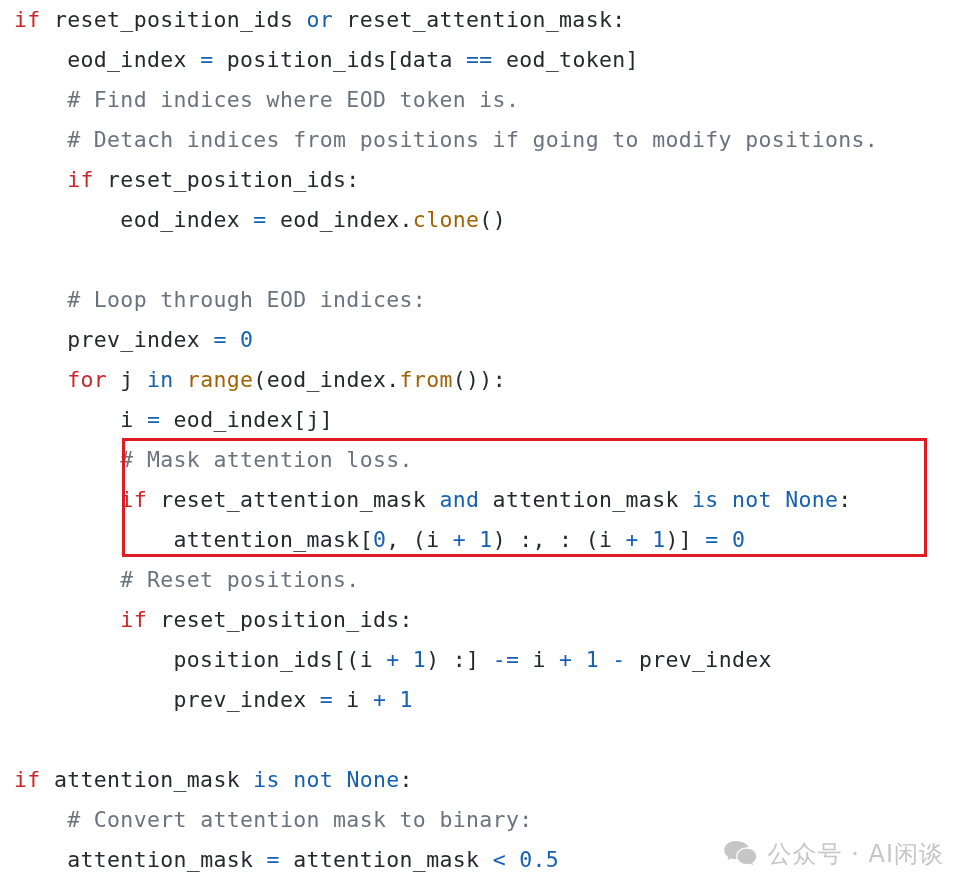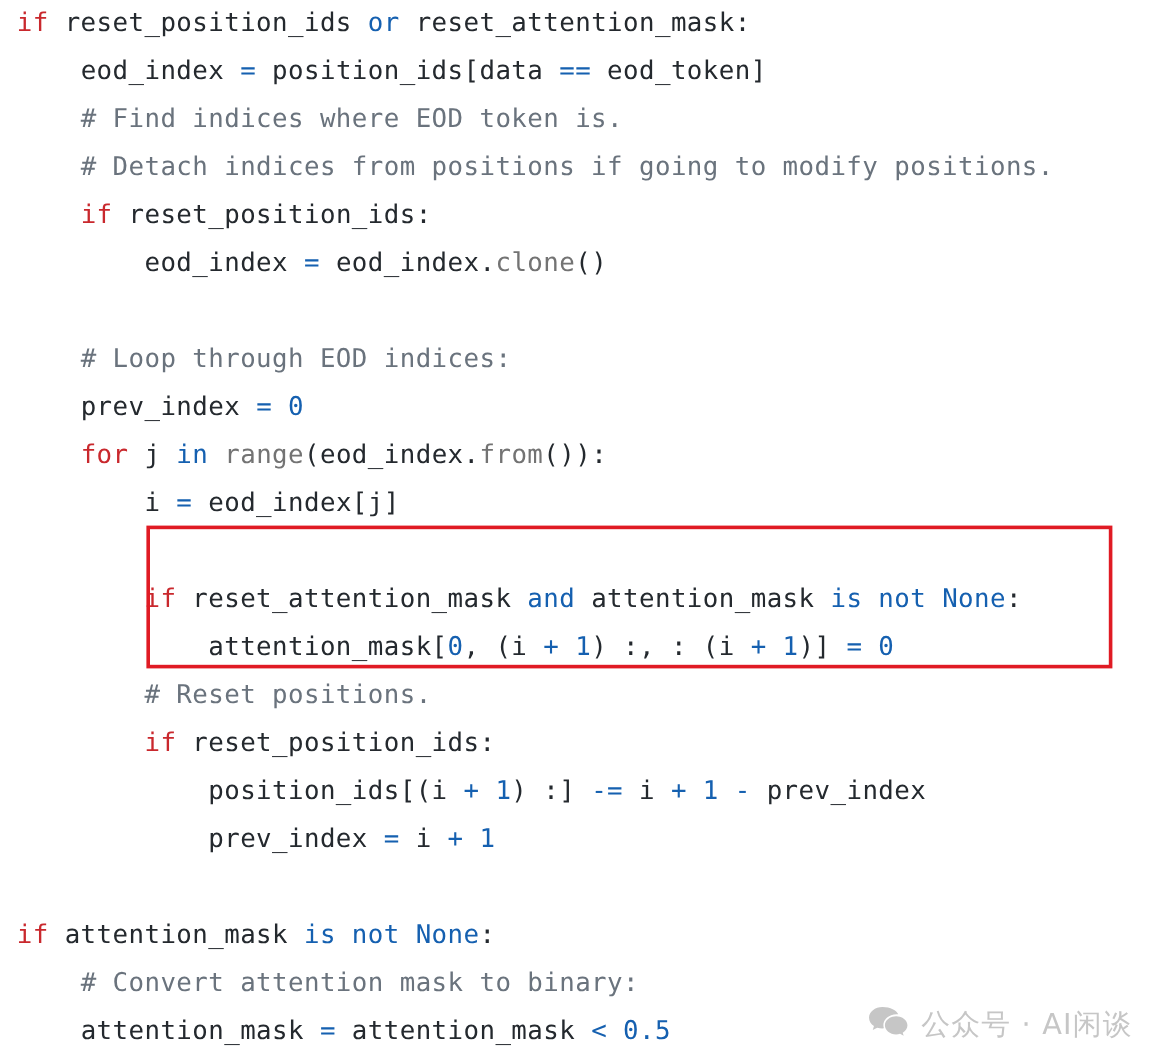--- a/index.html
+++ b/index.html
@@ -37,21 +37,21 @@
     letter-spacing: 0.35px;
     color: #24292e;
   }
   .code-line.blank { }
 
   
   .tok-kw      { color: #C9282D; }   
   .tok-op-kw   { color: #1560B0; }   
   .tok-num     { color: #1560B0; }   
   .tok-op      { color: #1560B0; }   
-  .tok-fn      { color: #737373; }   
+  .tok-fn      { color: #a16207; }   
   .tok-cmt     { color: #6A737D; }   
   .tok-txt     { color: #24292e; }   
 
   
   #highlight-box {
     position: absolute;
     left: 122px;
     top: 438px;
     width: 805px;
     height: 119px;
@@ -60,21 +60,21 @@
     background: transparent;
     pointer-events: none;
   }
 
   
   #watermark {
     position: absolute;
     right: 24px;
     bottom: 16px;
     display: flex;
-    align-items: flex-start;
+    align-items: center;
     gap: 11px;
     opacity: 1;
   }
   #watermark .wm-logo {
     width: 34px;
     height: 28px;
     position: relative;
     flex: 0 0 auto;
   }
   #watermark .wm-text {
@@ -95,21 +95,21 @@
       <div class="code-line"><span class="tok-txt">    </span><span class="tok-txt">eod_index </span><span class="tok-op">=</span><span class="tok-txt"> position_ids[data </span><span class="tok-op">==</span><span class="tok-txt"> eod_token]</span></div>
       <div class="code-line"><span class="tok-txt">    </span><span class="tok-cmt"># Find indices where EOD token is.</span></div>
       <div class="code-line"><span class="tok-txt">    </span><span class="tok-cmt"># Detach indices from positions if going to modify positions.</span></div>
       <div class="code-line"><span class="tok-txt">    </span><span class="tok-kw">if</span><span class="tok-txt"> reset_position_ids:</span></div>
       <div class="code-line"><span class="tok-txt">        </span><span class="tok-txt">eod_index </span><span class="tok-op">=</span><span class="tok-txt"> eod_index.</span><span class="tok-fn">clone</span><span class="tok-txt">()</span></div>
       <div class="code-line blank">&nbsp;</div>
       <div class="code-line"><span class="tok-txt">    </span><span class="tok-cmt"># Loop through EOD indices:</span></div>
       <div class="code-line"><span class="tok-txt">    </span><span class="tok-txt">prev_index </span><span class="tok-op">=</span><span class="tok-txt"> </span><span class="tok-num">0</span></div>
       <div class="code-line"><span class="tok-txt">    </span><span class="tok-kw">for</span><span class="tok-txt"> j </span><span class="tok-op-kw">in</span><span class="tok-txt"> </span><span class="tok-fn">range</span><span class="tok-txt">(eod_index.</span><span class="tok-fn">from</span><span class="tok-txt">()):</span></div>
       <div class="code-line"><span class="tok-txt">        </span><span class="tok-txt">i </span><span class="tok-op">=</span><span class="tok-txt"> eod_index[j]</span></div>
-      <div class="code-line"><span class="tok-txt">        </span></div>
+      <div class="code-line"><span class="tok-txt">        </span><span class="tok-cmt"># Mask attention loss.</span></div>
       <div class="code-line"><span class="tok-txt">        </span><span class="tok-kw">if</span><span class="tok-txt"> reset_attention_mask </span><span class="tok-op-kw">and</span><span class="tok-txt"> attention_mask </span><span class="tok-op-kw">is</span><span class="tok-txt"> </span><span class="tok-op-kw">not</span><span class="tok-txt"> </span><span class="tok-op-kw">None</span><span class="tok-txt">:</span></div>
       <div class="code-line"><span class="tok-txt">            </span><span class="tok-txt">attention_mask[</span><span class="tok-num">0</span><span class="tok-txt">, (i </span><span class="tok-op">+</span><span class="tok-txt"> </span><span class="tok-num">1</span><span class="tok-txt">) :, : (i </span><span class="tok-op">+</span><span class="tok-txt"> </span><span class="tok-num">1</span><span class="tok-txt">)] </span><span class="tok-op">=</span><span class="tok-txt"> </span><span class="tok-num">0</span></div>
       <div class="code-line"><span class="tok-txt">        </span><span class="tok-cmt"># Reset positions.</span></div>
       <div class="code-line"><span class="tok-txt">        </span><span class="tok-kw">if</span><span class="tok-txt"> reset_position_ids:</span></div>
       <div class="code-line"><span class="tok-txt">            </span><span class="tok-txt">position_ids[(i </span><span class="tok-op">+</span><span class="tok-txt"> </span><span class="tok-num">1</span><span class="tok-txt">) :] </span><span class="tok-op">-=</span><span class="tok-txt"> i </span><span class="tok-op">+</span><span class="tok-txt"> </span><span class="tok-num">1</span><span class="tok-txt"> </span><span class="tok-op">-</span><span class="tok-txt"> prev_index</span></div>
       <div class="code-line"><span class="tok-txt">            </span><span class="tok-txt">prev_index </span><span class="tok-op">=</span><span class="tok-txt"> i </span><span class="tok-op">+</span><span class="tok-txt"> </span><span class="tok-num">1</span></div>
       <div class="code-line blank">&nbsp;</div>
       <div class="code-line"><span class="tok-kw">if</span><span class="tok-txt"> attention_mask </span><span class="tok-op-kw">is</span><span class="tok-txt"> </span><span class="tok-op-kw">not</span><span class="tok-txt"> </span><span class="tok-op-kw">None</span><span class="tok-txt">:</span></div>
       <div class="code-line"><span class="tok-txt">    </span><span class="tok-cmt"># Convert attention mask to binary:</span></div>
       <div class="code-line"><span class="tok-txt">    </span><span class="tok-txt">attention_mask </span><span class="tok-op">=</span><span class="tok-txt"> attention_mask </span><span class="tok-op">&lt;</span><span class="tok-txt"> </span><span class="tok-num">0.5</span></div>

